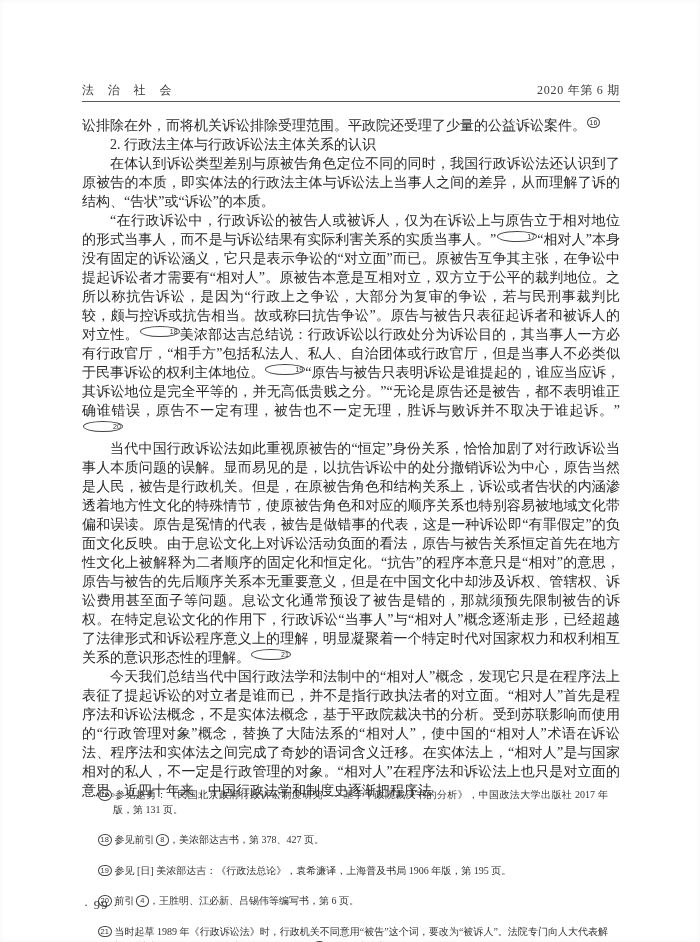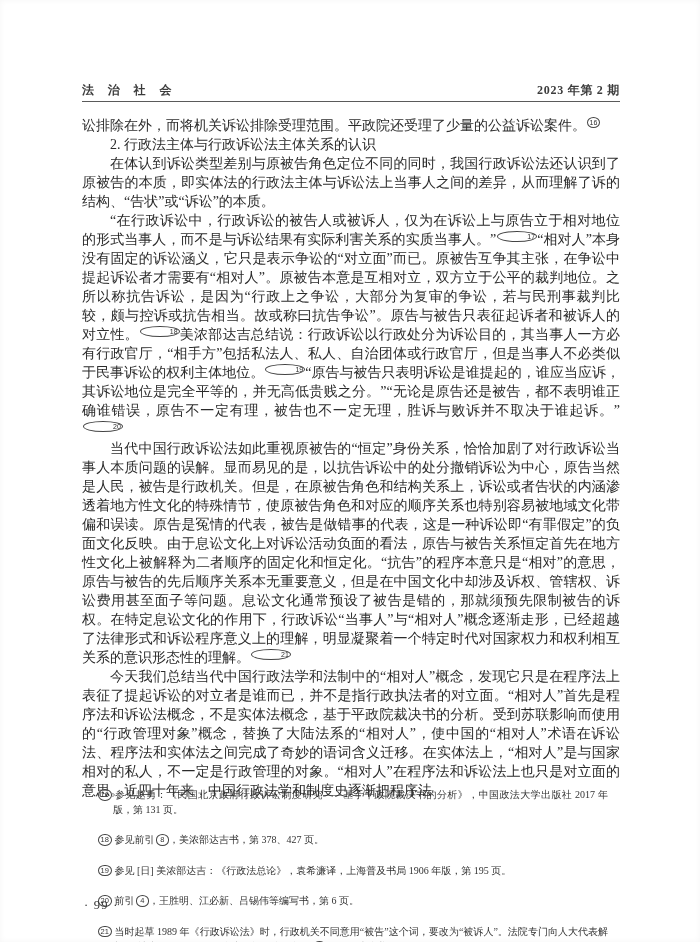--- a/index.html
+++ b/index.html
@@ -8,21 +8,21 @@
     width:700px;height:942px;
     background:#ffffff;
     font-family:"Liberation Serif","DejaVu Serif",serif;
     color:#2b2b2b;
     overflow:hidden;
     box-shadow:inset 0 0 6px rgba(0,0,0,0.04);
   }
   .header{
     position:absolute;left:82px;right:80px;top:82px;
     display:flex;justify-content:space-between;align-items:baseline;
-    font-size:12px;color:#3c3c3c;font-weight:bold;
+    font-size:12px;color:#3c3c3c;
   }
   .journal-title{letter-spacing:0.45em;}
   .issue-label{letter-spacing:0.06em;}
   .header-rule{
     position:absolute;left:82px;right:80px;top:101px;
     border-bottom:1px solid #5a5a5a;height:0;
   }
   .body{
     position:absolute;left:82px;right:80px;top:116px;
     font-size:14px;line-height:19px;
@@ -58,21 +58,21 @@
     position:absolute;left:84px;top:898px;
     font-size:12.5px;color:#333;letter-spacing:0.1em;
   }
 </style>
 </head>
 <body>
 
 <div class="page">
   <div class="header">
     <span class="journal-title">法 治 社 会</span>
-    <span class="issue-label">2023 年第 2 期</span>
+    <span class="issue-label">2020 年第 6 期</span>
   </div>
   <div class="header-rule"></div>
 
   <div class="body">
       <p class="noindent">讼排除在外，而将机关诉讼排除受理范围。平政院还受理了少量的公益诉讼案件。<sup class="fnref">16</sup></p>
       <p>2. 行政法主体与行政诉讼法主体关系的认识</p>
       <p>在体认到诉讼类型差别与原被告角色定位不同的同时，我国行政诉讼法还认识到了原被告的本质，即实体法的行政法主体与诉讼法上当事人之间的差异，从而理解了诉的结构、“告状”或“诉讼”的本质。</p>
       <p>“在行政诉讼中，行政诉讼的被告人或被诉人，仅为在诉讼上与原告立于相对地位的形式当事人，而不是与诉讼结果有实际利害关系的实质当事人。”<sup class="fnref">17</sup>“相对人”本身没有固定的诉讼涵义，它只是表示争讼的“对立面”而已。原被告互争其主张，在争讼中提起诉讼者才需要有“相对人”。原被告本意是互相对立，双方立于公平的裁判地位。之所以称抗告诉讼，是因为“行政上之争讼，大部分为复审的争讼，若与民刑事裁判比较，颇与控诉或抗告相当。故或称曰抗告争讼”。原告与被告只表征起诉者和被诉人的对立性。<sup class="fnref">18</sup>美浓部达吉总结说：行政诉讼以行政处分为诉讼目的，其当事人一方必有行政官厅，“相手方”包括私法人、私人、自治团体或行政官厅，但是当事人不必类似于民事诉讼的权利主体地位。<sup class="fnref">19</sup>“原告与被告只表明诉讼是谁提起的，谁应当应诉，其诉讼地位是完全平等的，并无高低贵贱之分。”“无论是原告还是被告，都不表明谁正确谁错误，原告不一定有理，被告也不一定无理，胜诉与败诉并不取决于谁起诉。”<sup class="fnref">20</sup></p>
       <p>当代中国行政诉讼法如此重视原被告的“恒定”身份关系，恰恰加剧了对行政诉讼当事人本质问题的误解。显而易见的是，以抗告诉讼中的处分撤销诉讼为中心，原告当然是人民，被告是行政机关。但是，在原被告角色和结构关系上，诉讼或者告状的内涵渗透着地方性文化的特殊情节，使原被告角色和对应的顺序关系也特别容易被地域文化带偏和误读。原告是冤情的代表，被告是做错事的代表，这是一种诉讼即“有罪假定”的负面文化反映。由于息讼文化上对诉讼活动负面的看法，原告与被告关系恒定首先在地方性文化上被解释为二者顺序的固定化和恒定化。“抗告”的程序本意只是“相对”的意思，原告与被告的先后顺序关系本无重要意义，但是在中国文化中却涉及诉权、管辖权、诉讼费用甚至面子等问题。息讼文化通常预设了被告是错的，那就须预先限制被告的诉权。在特定息讼文化的作用下，行政诉讼“当事人”与“相对人”概念逐渐走形，已经超越了法律形式和诉讼程序意义上的理解，明显凝聚着一个特定时代对国家权力和权利相互关系的意识形态性的理解。<sup class="fnref">21</sup></p>
       <p>今天我们总结当代中国行政法学和法制中的“相对人”概念，发现它只是在程序法上表征了提起诉讼的对立者是谁而已，并不是指行政执法者的对立面。“相对人”首先是程序法和诉讼法概念，不是实体法概念，基于平政院裁决书的分析。受到苏联影响而使用的“行政管理对象”概念，替换了大陆法系的“相对人”，使中国的“相对人”术语在诉讼法、程序法和实体法之间完成了奇妙的语词含义迁移。在实体法上，“相对人”是与国家相对的私人，不一定是行政管理的对象。“相对人”在程序法和诉讼法上也只是对立面的意思。近四十年来，中国行政法学和制度史逐渐把程序法</p>

